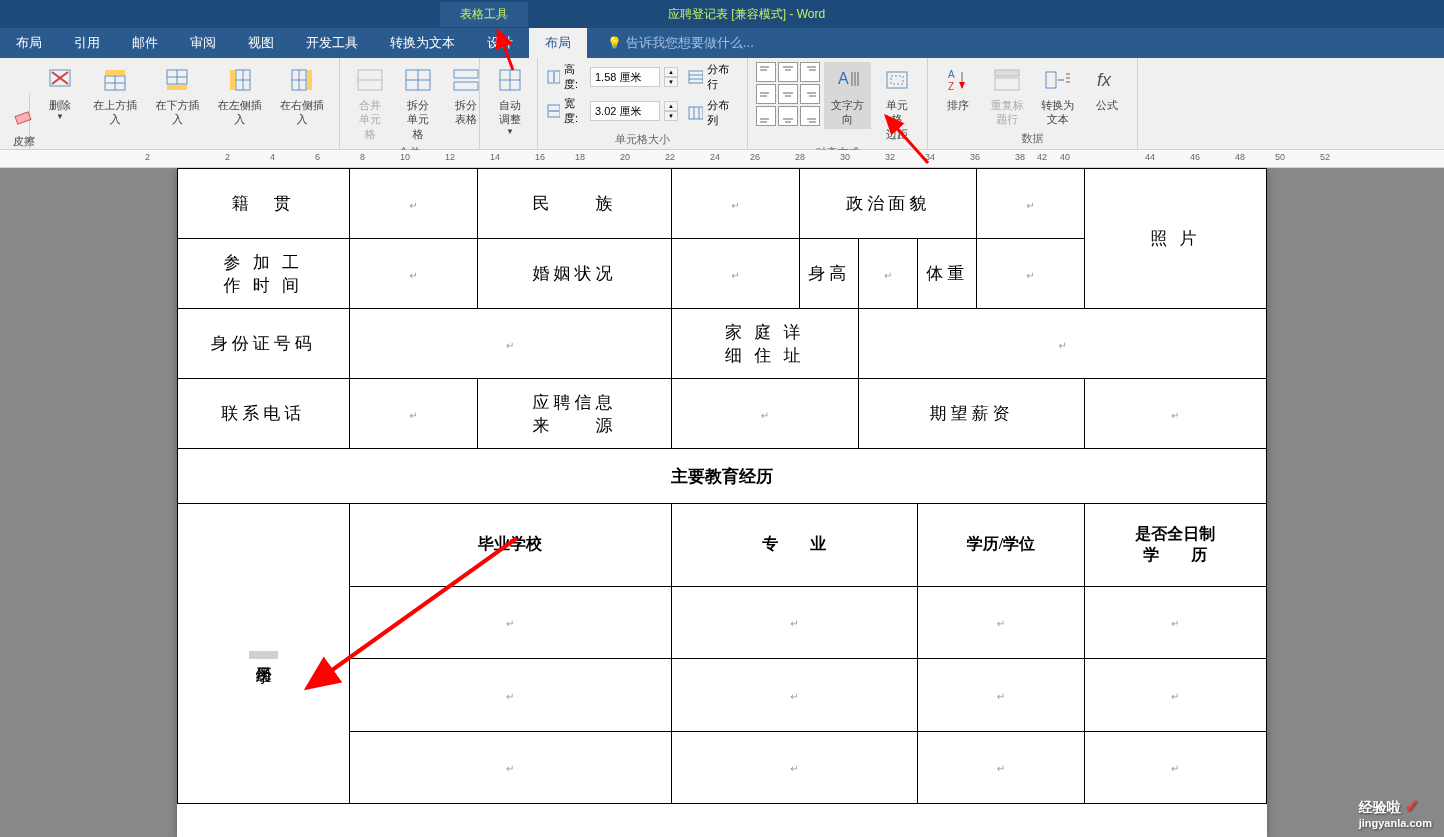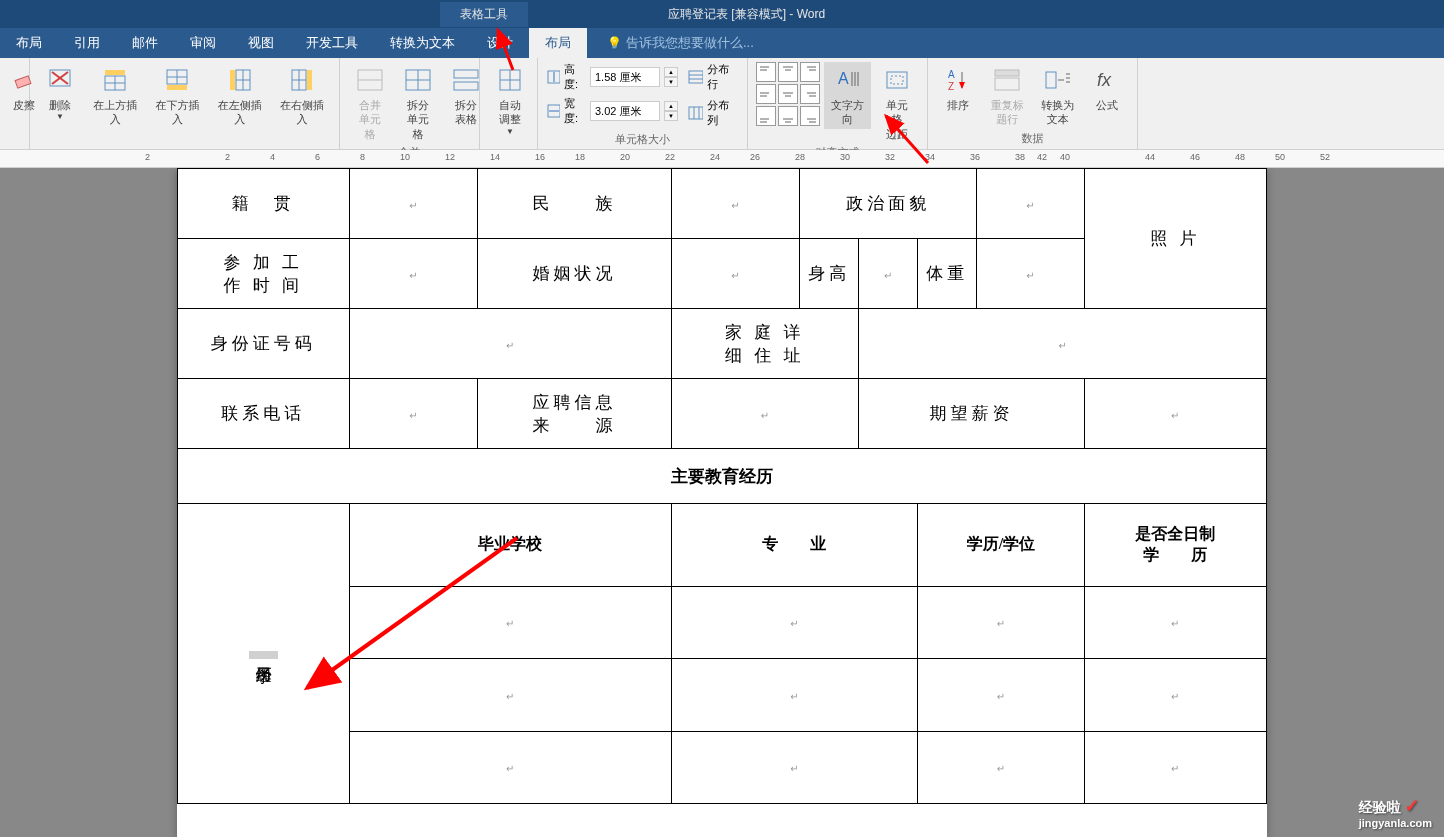--- a/index.html
+++ b/index.html
@@ -1,18 +1,18 @@
 <!DOCTYPE html>
 <html><head>
   <meta charset="utf-8">
   <style>
     * { margin: 0; padding: 0; box-sizing: border-box; }
     body { font-family: "Microsoft YaHei", SimSun, sans-serif; background: #f0f0f0; overflow: hidden; }
     
-    .titlebar { background: #1e4a7a; height: 28px; display: flex; align-items: center; color: #e5e5e5; font-size: 12px; }
+    .titlebar { background: #1e4a7a; height: 28px; display: flex; align-items: center; color: #bef264; font-size: 12px; }
     .tools-tab { background: #2b5a8e; padding: 4px 20px; margin-left: 440px; }
     .doc-title { margin-left: 140px; text-align: center; }
     
     .menubar { background: #2b5a8e; height: 30px; display: flex; align-items: center; color: white; font-size: 13px; position: relative; }
     .menu-item { padding: 6px 16px; cursor: pointer; white-space: nowrap; }
     .menu-item.active { background: #f0f0f0; color: #2b5a8e; }
     .tell-me { color: #a0c0e0; margin-left: 20px; display: flex; align-items: center; gap: 4px; }
     .bulb { font-size: 12px; }
     
     .ribbon { background: #f0f0f0; height: 92px; display: flex; border-bottom: 1px solid #d0d0d0; }
@@ -80,21 +80,21 @@
     <defs>
         <marker id="ah1" markerWidth="8" markerHeight="8" refX="6" refY="3" orient="auto">
           <polygon points="0 0, 7 3, 0 6" fill="#ff0000"></polygon>
         </marker>
       </defs>
     <line x1="35" y1="48" x2="20" y2="8" stroke="#ff0000" stroke-width="3" marker-end="url(#ah1)"></line>
   </svg>
 </div>
 
 <div class="ribbon">
-  <div class="ribbon-group" style="width:30px; padding:4px 2px;">
+  <div class="ribbon-group" style="width:30px; padding:4px 2px;margin-top:36px;">
     <div class="ribbon-group-content">
       <div class="ribbon-btn">
         <div class="ribbon-icon">
             <svg width="24" height="24">
               <rect x="4" y="10" width="14" height="8" fill="#ffb0b0" stroke="#c06060" transform="rotate(-20 11 14)"></rect>
             </svg>
           </div>
         <div class="ribbon-btn-label">皮擦</div>
       </div>
     </div>

